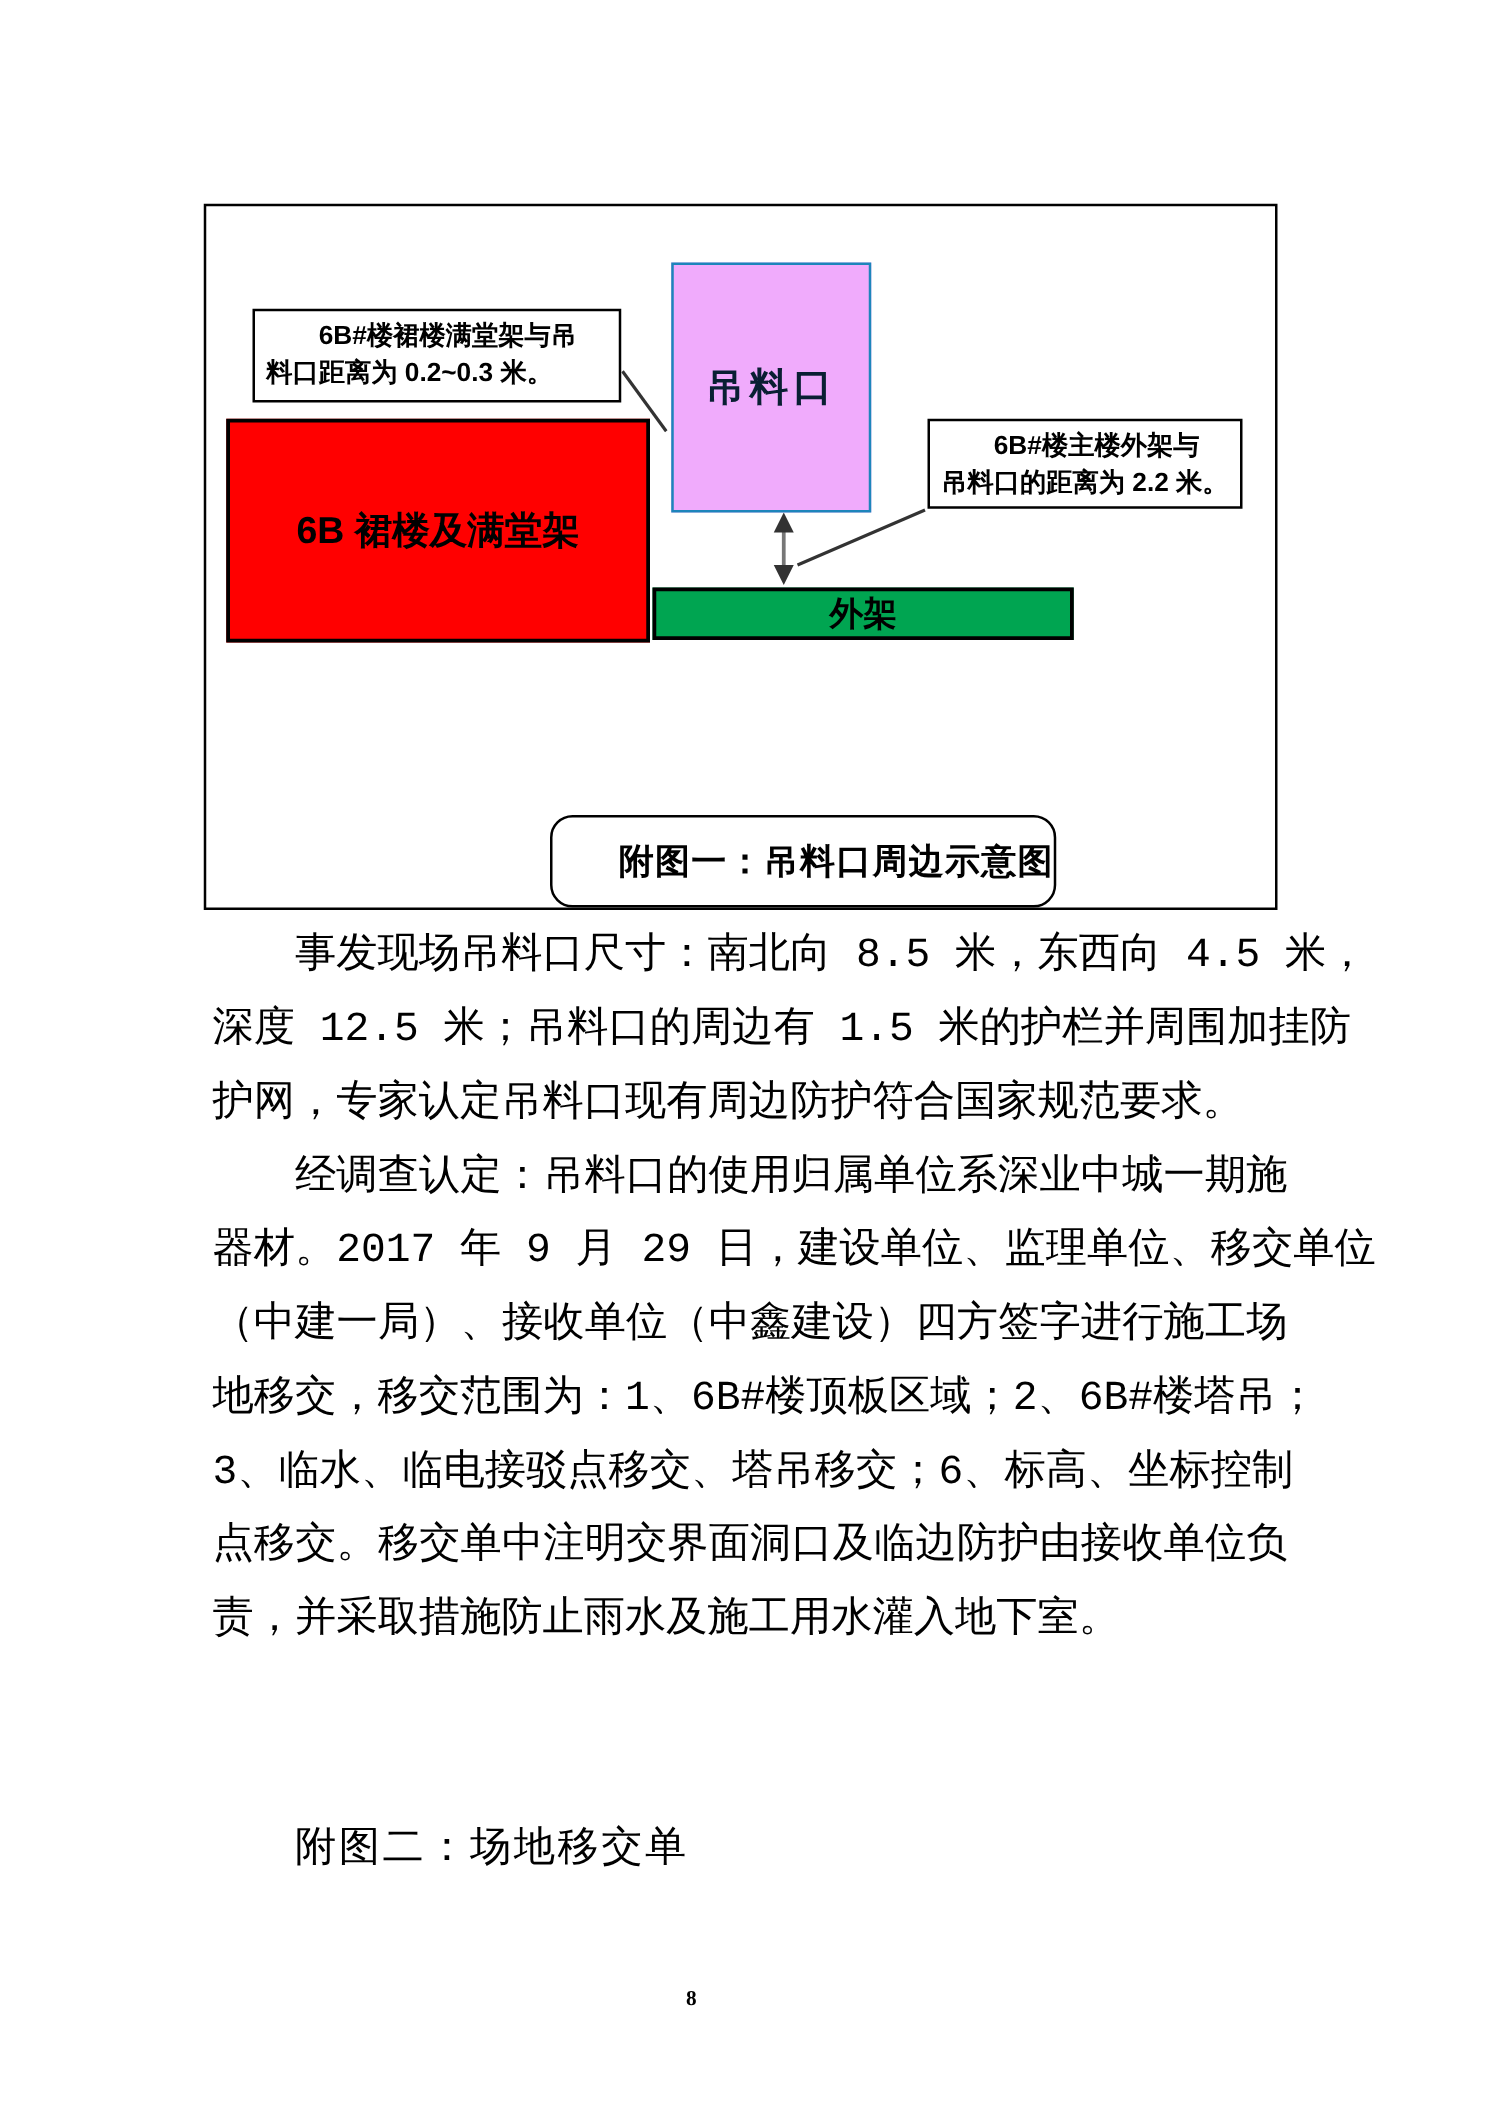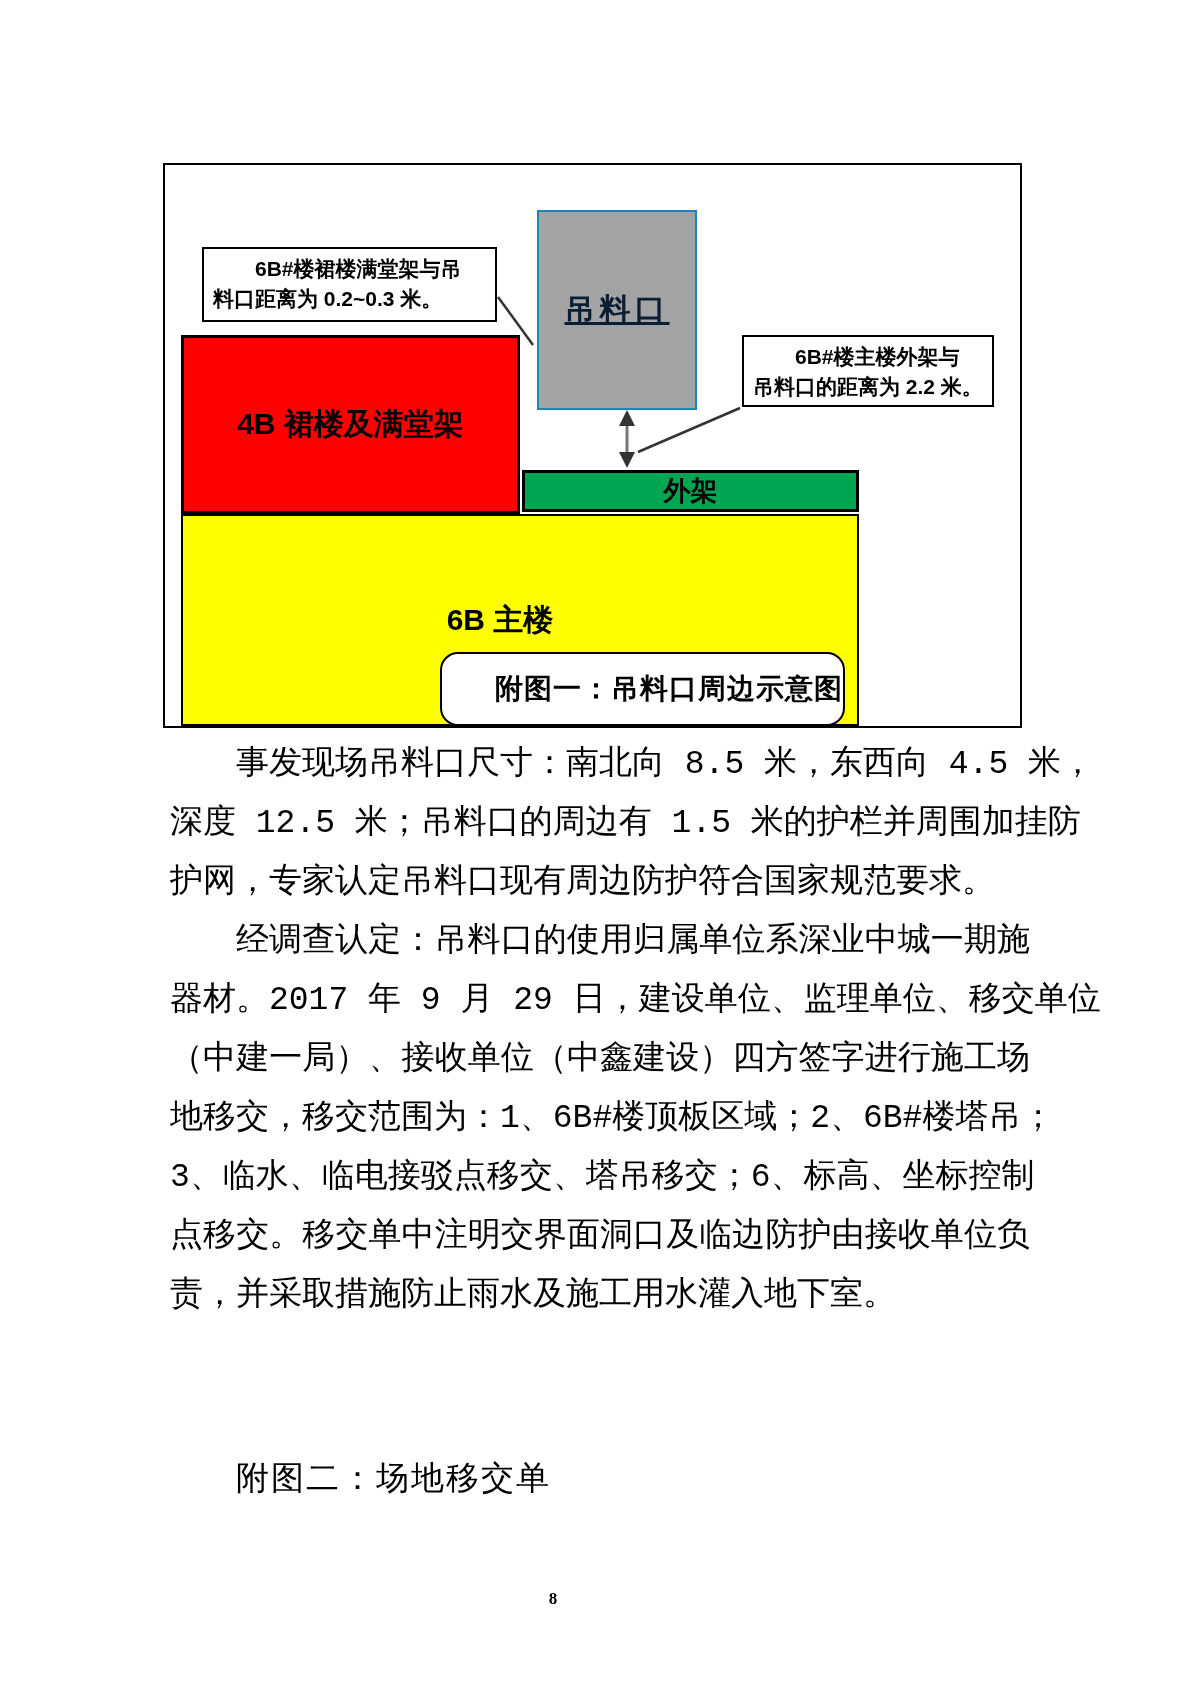--- a/index.html
+++ b/index.html
@@ -88,35 +88,32 @@
 
       <line x1="333" y1="132" x2="368" y2="180" stroke="#333" stroke-width="2.5"></line>
 
       <line x1="575" y1="243" x2="473" y2="287" stroke="#333" stroke-width="2.5"></line>
 
       <line x1="462" y1="252" x2="462" y2="296" stroke="#777" stroke-width="3"></line>
       <polygon points="462,245 454,261 470,261" fill="#333"></polygon>
       <polygon points="462,303 454,287 470,287" fill="#333"></polygon>
     </svg>
 
-    <div class="blk blk-hoist" style="background:#a3a3a3;text-decoration:underline;">
+    <div class="blk blk-hoist" style="background:#f0abfc;">
       <span>吊料口</span>
     </div>
 
     <div class="blk blk-skirt" style="background:#FF0000;">
-      <span>4B 裙楼及满堂架</span>
+      <span>6B 裙楼及满堂架</span>
     </div>
 
     <div class="blk blk-outer" style="background:#00A551;">
       <span>外架</span>
     </div>
 
-    <div class="blk-main" style="background:#FFFF00;">
-      <div class="main-label">6B 主楼</div>
-    </div>
 
     <div class="callout callout-skirt">
       <div class="co-l1">6B#楼裙楼满堂架与吊</div>
       <div>料口距离为 0.2~0.3 米。</div>
     </div>
 
     <div class="callout callout-main">
       <div class="co-l1">6B#楼主楼外架与</div>
       <div>吊料口的距离为 2.2 米。</div>
     </div>

